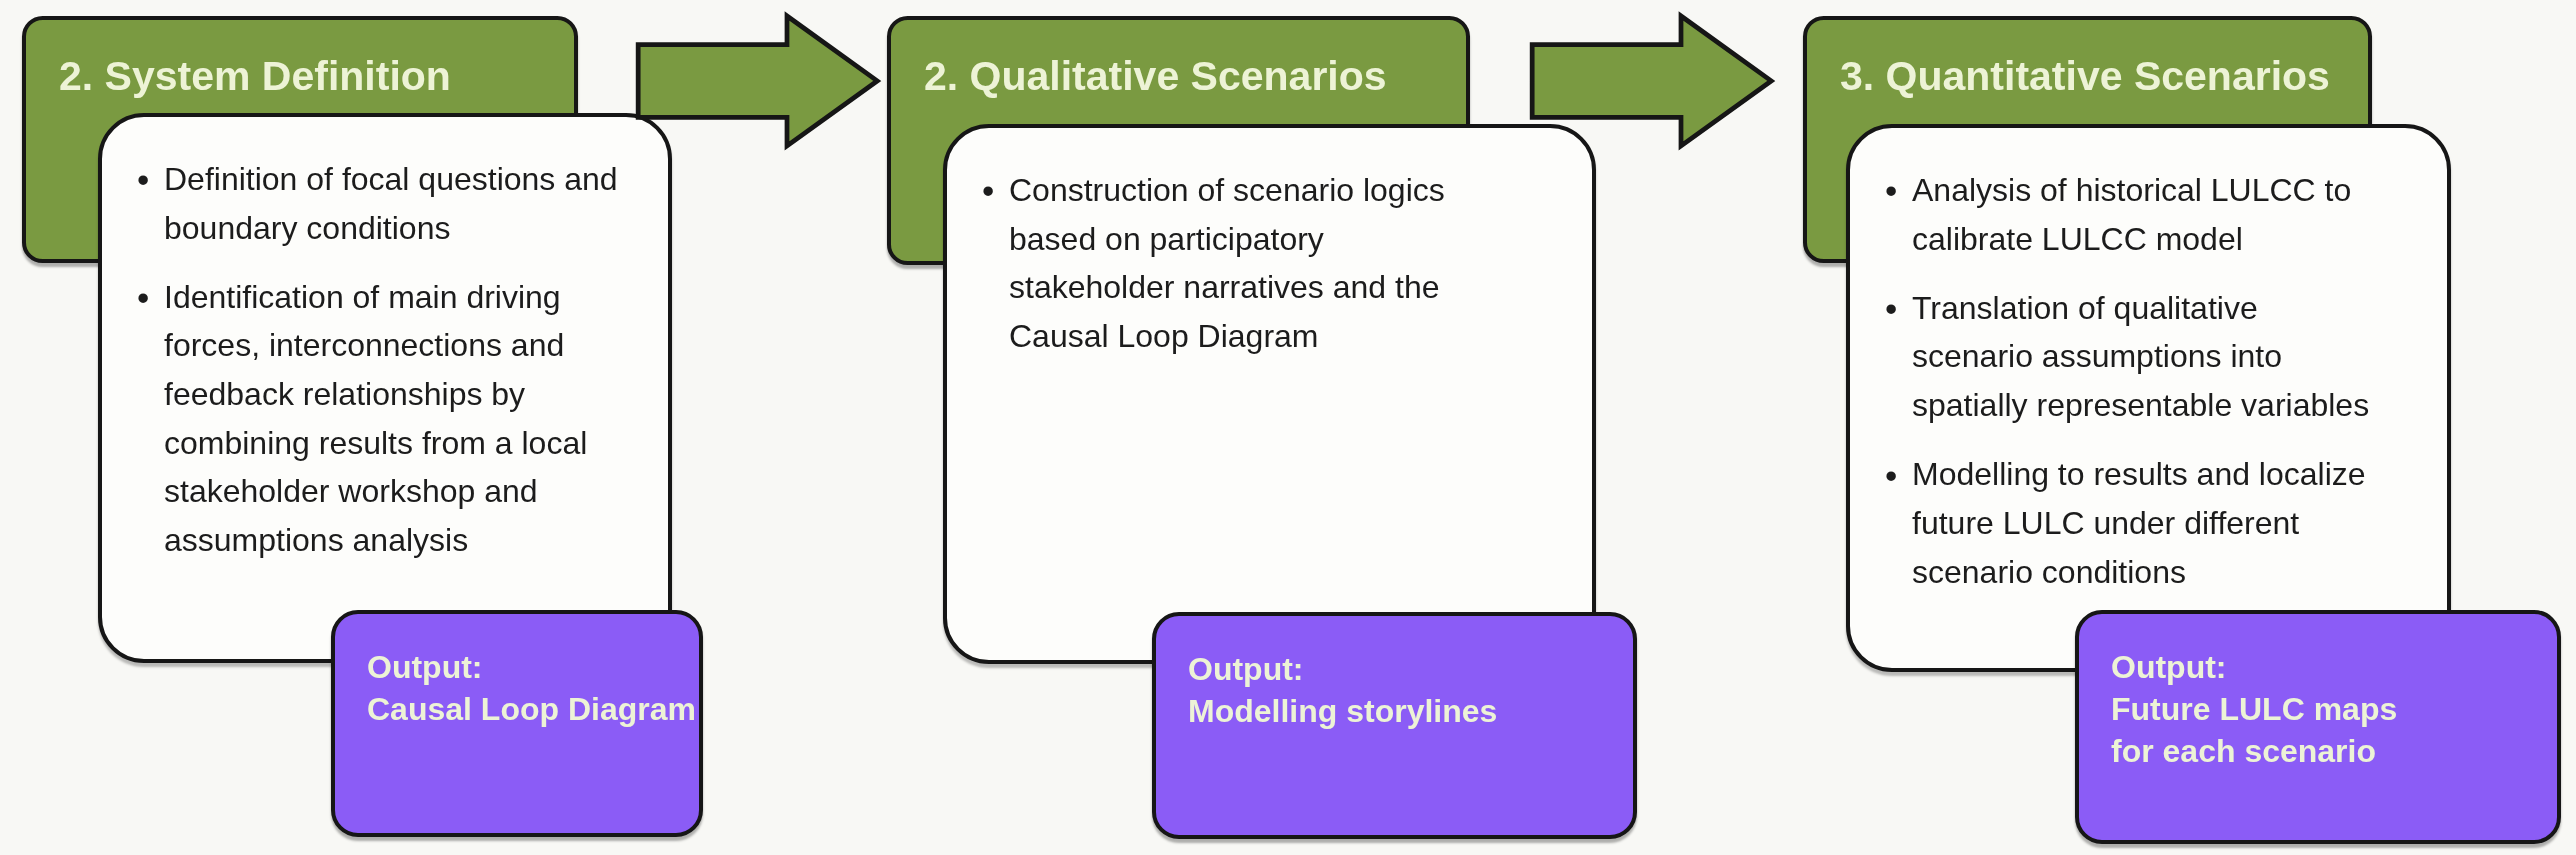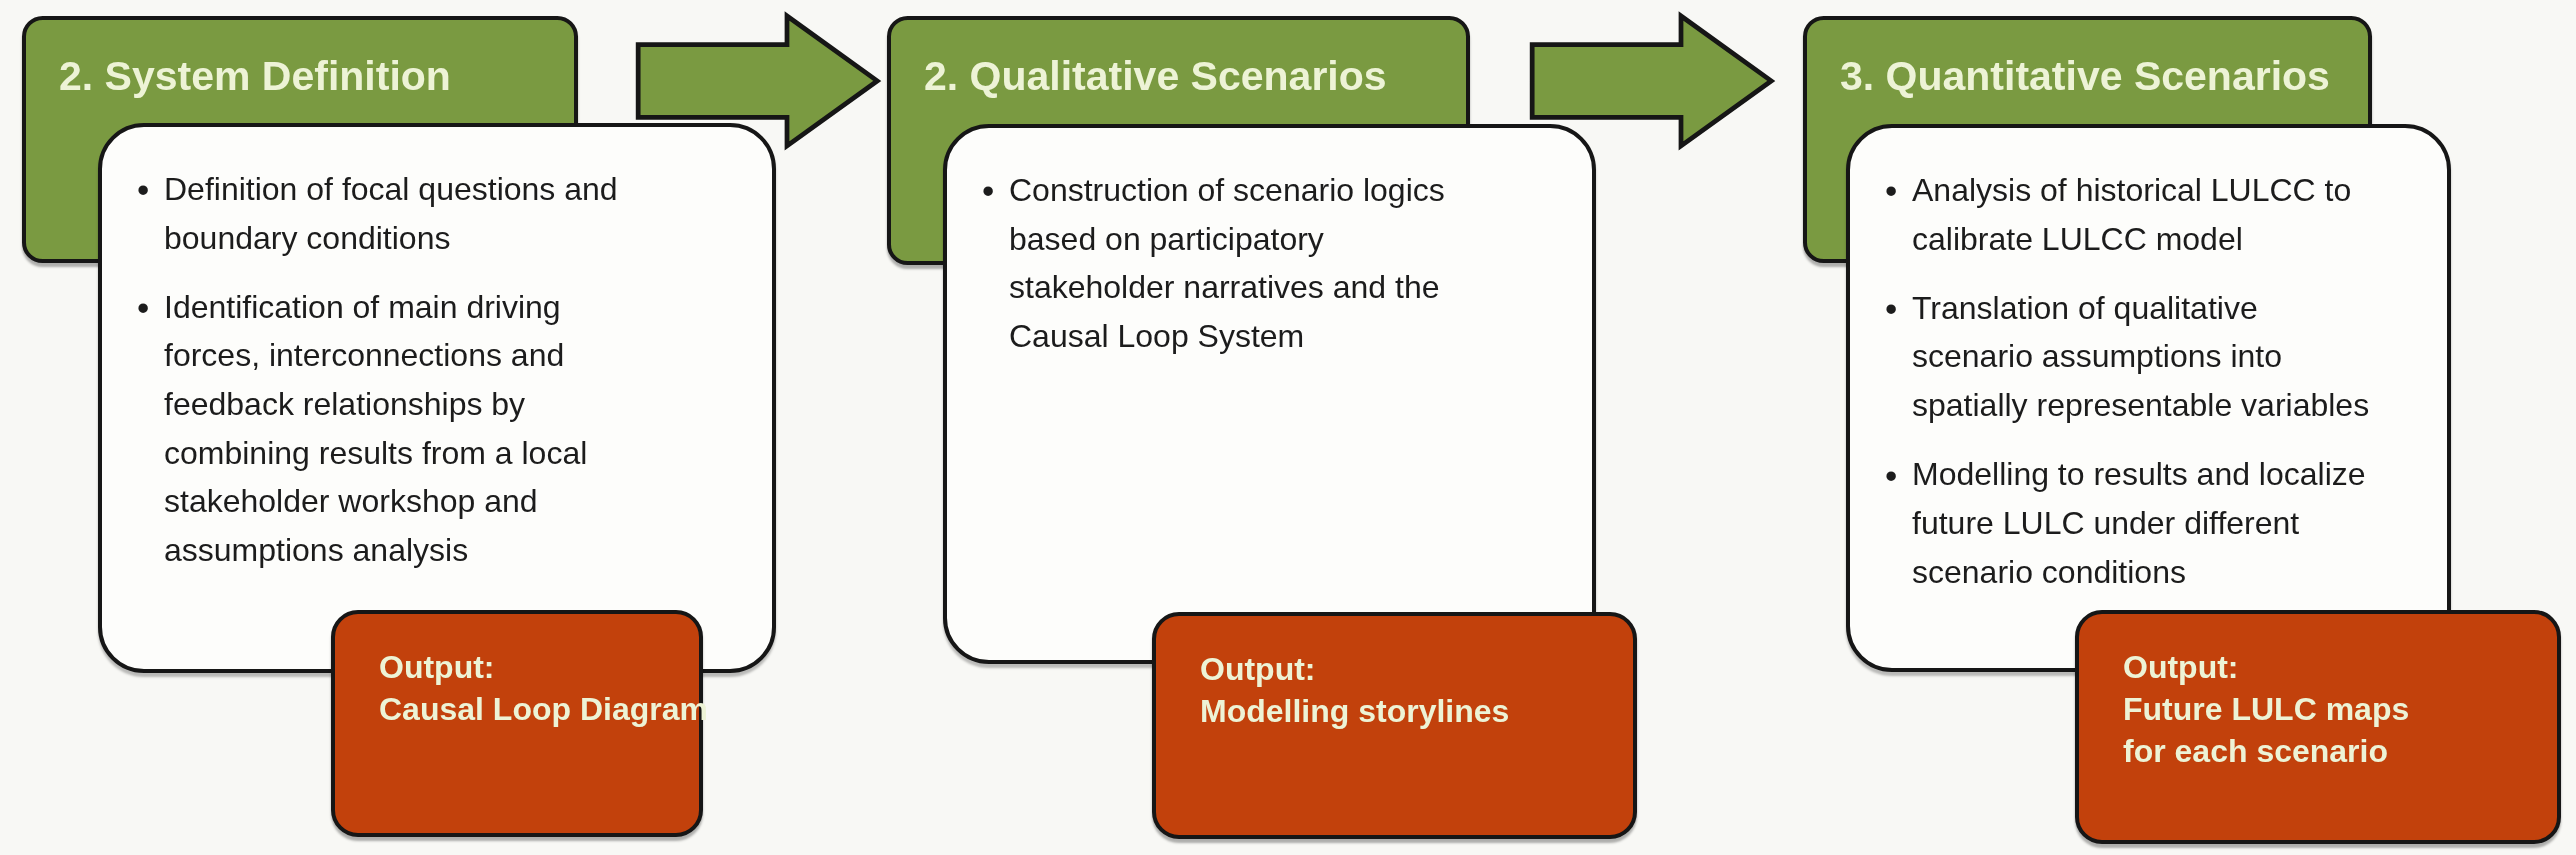--- a/index.html
+++ b/index.html
@@ -38,21 +38,21 @@
   
   .body-box {
     position: absolute;
     box-sizing: border-box;
     background: #fdfdfb;
     border: 4.8px solid #161616;
     border-radius: 46px;
     z-index: 2;
     box-shadow: 0 4px 2.4px rgba(0,0,0,0.25);
   }
-  .s1-body { left: 98px;  top: 123px; width: 678px; height: 550px; }
+  .s1-body { left: 98px;  top: 113px; width: 574px; height: 550px; }
   .s2-body { left: 943px; top: 124px; width: 653px; height: 540px; }
   .s3-body { left: 1846px; top: 124px; width: 605px; height: 548px; }
 
   .body-box ul {
     list-style: none;
     margin: 0;
     padding: 38px 16px 0 27px;
   }
   .body-box li {
     position: relative;
@@ -71,28 +71,28 @@
     color: #1c1c1c;
   }
   .s1-body li { max-width: 467px; }
   .s2-body li { max-width: 459px; }
   .s3-body li { max-width: 459px; }
 
   
   .out {
     position: absolute;
     box-sizing: border-box;
-    background: #c2410c;
+    background: #8b5cf6;
     border: 4.8px solid #161616;
     border-radius: 27px;
     color: #edf3d6;
     font-size: 32px;
     font-weight: bold;
     line-height: 1.32;
-    padding: 32px 11px 0 44px;
+    padding: 32px 11px 0 32px;
     white-space: nowrap;
     z-index: 3;
     box-shadow: 0 4px 2.4px rgba(0,0,0,0.30);
   }
   .s1-out { left: 331px;  top: 610px; width: 372px; height: 227px; }
   .s2-out { left: 1152px; top: 612px; width: 485px; height: 227px; }
   .s3-out { left: 2075px; top: 610px; width: 486px; height: 234px; }
 
   
   .arrow {
@@ -131,21 +131,21 @@
 
   <svg class="arrow arrow-1" viewBox="0 0 312 180" aria-hidden="true">
     <polygon points="4,42 192,42 192,6 306,88 192,170 192,134 4,134"></polygon>
   </svg>
 
   <div class="hdr s2-hdr">
     <span>2. Qualitative Scenarios</span>
   </div>
   <div class="body-box s2-body">
     <ul>
-      <li>Construction of scenario logics based on participatory stakeholder narratives and the Causal Loop System</li>
+      <li>Construction of scenario logics based on participatory stakeholder narratives and the Causal Loop Diagram</li>
     </ul>
   </div>
   <div class="out s2-out">
     <div>Output:</div>
     <div>Modelling storylines</div>
   </div>
 
   <svg class="arrow arrow-2" viewBox="0 0 312 180" aria-hidden="true">
     <polygon points="4,42 192,42 192,6 306,88 192,170 192,134 4,134"></polygon>
   </svg>

